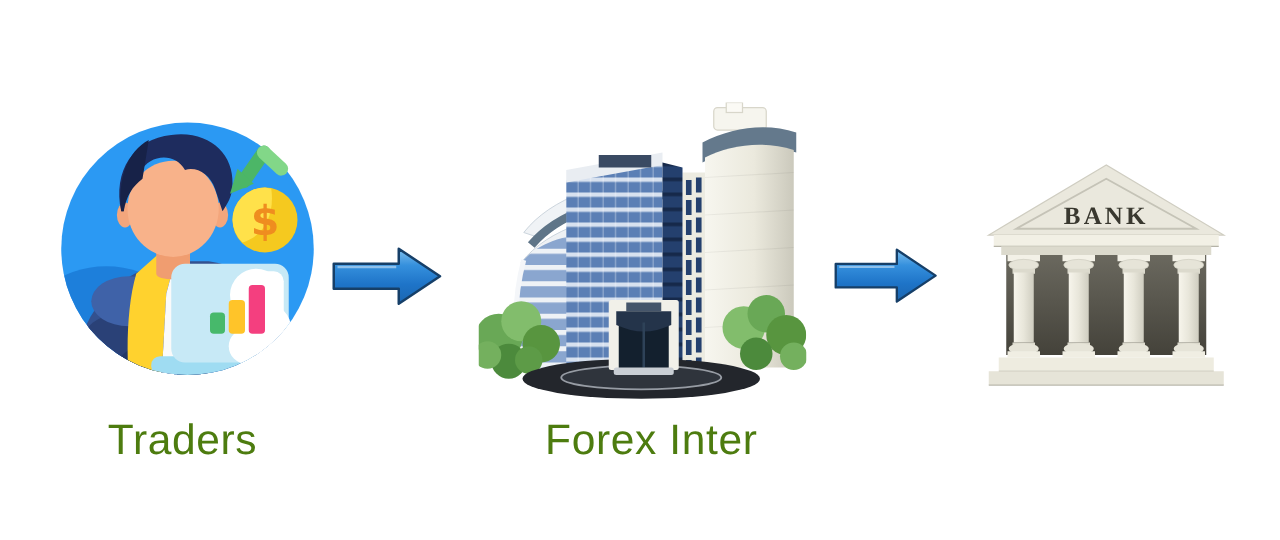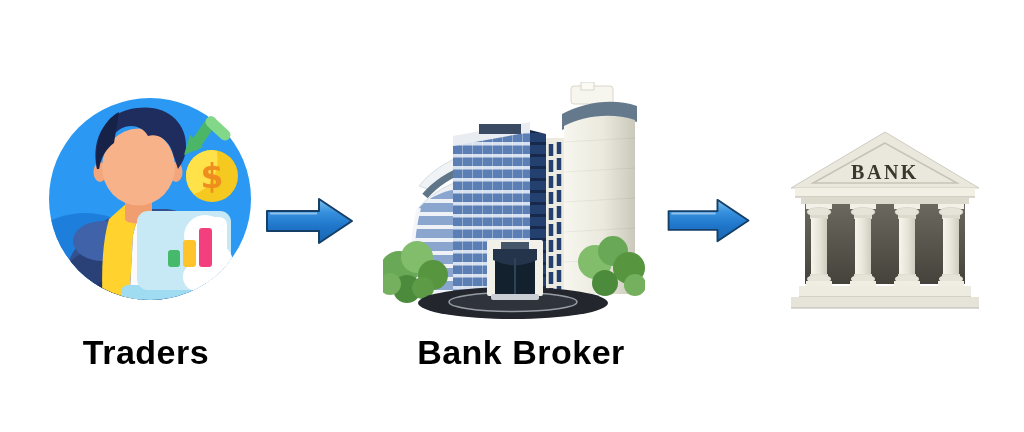--- a/index.html
+++ b/index.html
@@ -4,21 +4,21 @@
 <style>
   html,body{margin:0;padding:0;background:#fff;}
   .canvas{
     position:relative;width:1024px;height:432px;background:#ffffff;
     overflow:hidden;font-family:"Liberation Sans",sans-serif;
   }
   .node-icon{position:absolute;}
   .flow-arrow{position:absolute;}
   .node-label{
     position:absolute;top:333px;text-align:center;
-    font-size:34px;font-weight:700;color:#000000;letter-spacing:0.5px;
+    font-size:34px;font-weight:400;color:#4d7c0f;letter-spacing:0.5px;
   }
   .label-traders{left:40px;width:212px;}
   .label-broker{left:390px;width:262px;}
   .label-bank{left:783px;width:220px;}
   .bank-sign{
     font-family:"Liberation Serif",serif;font-weight:bold;font-size:20px;
     letter-spacing:2.5px;fill:#39382f;
   }
   .coin-dollar{
     font-family:"DejaVu Sans",sans-serif;font-weight:bold;font-size:33px;fill:#ef8d1f;
@@ -259,15 +259,15 @@
 
     <g>
       <rect x="12" y="160" width="172" height="11" fill="#eeece0"></rect>
       <line x1="12" y1="171" x2="184" y2="171" stroke="#b9b7ab" stroke-width="1"></line>
       <rect x="4" y="171" width="188" height="11" fill="#e6e4d8"></rect>
       <line x1="4" y1="182" x2="192" y2="182" stroke="#b9b7ab" stroke-width="1"></line>
     </g>
   </svg>
 
   <div class="node-label label-traders">Traders</div>
-  <div class="node-label label-broker">Bank Broker</div>
+  <div class="node-label label-broker">Forex Inter</div>
 
 </div>
 
 </body></html>

